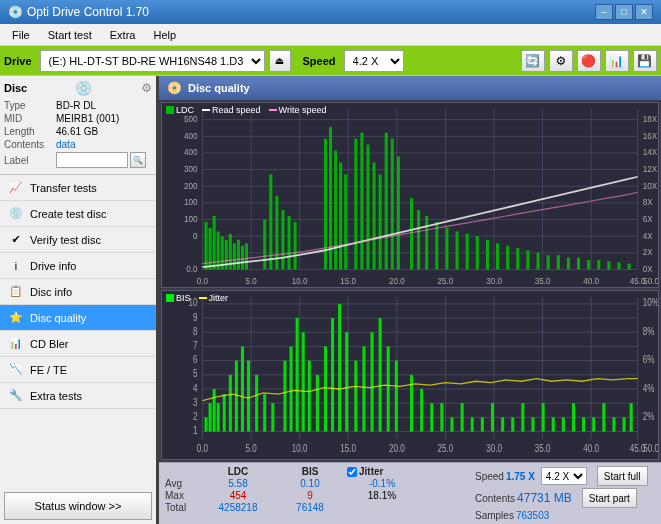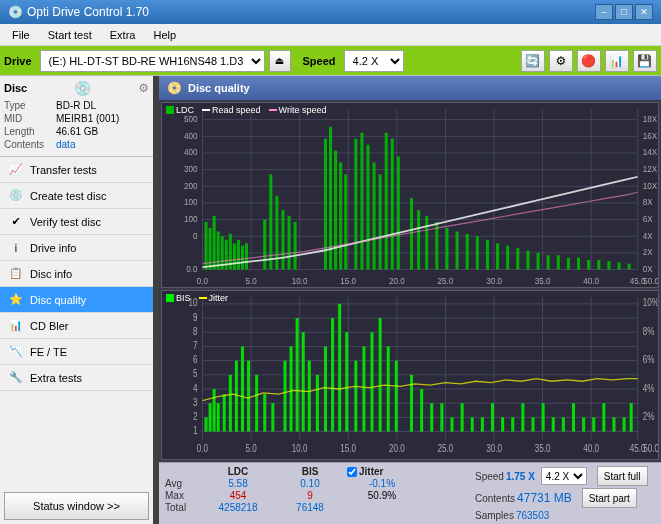--- a/index.html
+++ b/index.html
@@ -22,21 +22,21 @@
     .drive-btn { height: 22px; width: 22px; border: 1px solid #a0a0a0; background: linear-gradient(to bottom, #ffffff, #e0e0e0); cursor: pointer; display: flex; align-items: center; justify-content: center; font-size: 10px; }
     .speed-label { font-size: 11px; font-weight: bold; margin-left: 8px; margin-right: 4px; }
     .speed-select { height: 22px; font-size: 11px; border: 1px solid #a0a0a0; background: white; padding: 0 4px; min-width: 60px; }
     .spacer { flex: 1; }
     .icon-btn { height: 22px; width: 24px; border: 1px solid #a0a0a0; background: linear-gradient(to bottom, #ffffff, #e0e0e0); cursor: pointer; display: flex; align-items: center; justify-content: center; font-size: 12px; }
     
     
     .main-area { display: flex; height: calc(524px - 24px - 22px - 30px); }
     
     
-    .sidebar { width: 159px; background: #f0f0f0; border-right: 6px solid #404040; display: flex; flex-direction: column; }
+    .sidebar { width: 159px; background: #f0f0f0; border-right: 3px solid #404040; display: flex; flex-direction: column; }
     
     
     .disc-panel { padding: 4px; border-bottom: 1px solid #c0c0c0; }
     .disc-header { display: flex; align-items: center; justify-content: space-between; margin-bottom: 4px; }
     .disc-title { font-weight: bold; font-size: 11px; }
     .disc-icon { font-size: 14px; color: #4a90d9; }
     .disc-row { display: flex; font-size: 10px; margin-bottom: 2px; align-items: center; }
     .disc-row-label { width: 52px; color: #555; }
     .disc-row-value { color: #000; flex: 1; }
     .disc-row-value.blue { color: #0066cc; }
@@ -137,20 +137,25 @@
         <span class="disc-row-label">MID</span>
         <span class="disc-row-value">MEIRB1 (001)</span>
       </div>
       <div class="disc-row">
         <span class="disc-row-label">Length</span>
         <span class="disc-row-value">46.61 GB</span>
       </div>
       <div class="disc-row">
         <span class="disc-row-label">Contents</span>
         <span class="disc-row-value blue">data</span>
+      </div>
+      <div class="disc-row">
+        <span class="disc-row-label">Label</span>
+        <input class="label-input" type="text" value="" style="">
+        <div class="label-btn">🔍</div>
       </div>
     </div>
 
     <div class="nav-item">
       <span class="nav-icon">📈</span>
       <span>Transfer tests</span>
     </div>
     <div class="nav-item">
       <span class="nav-icon">💿</span>
       <span>Create test disc</span>
@@ -478,21 +483,21 @@
           <div style="display:flex; gap:2px; align-items:center;">
             <div style="width:36px; color:#333;">Avg</div>
             <div style="width:70px; text-align:center; color:#0066cc;">5.58</div>
             <div style="width:70px; text-align:center; color:#0066cc;">0.10</div>
             <div style="width:70px; text-align:center; color:#0066cc;">-0.1%</div>
           </div>
           <div style="display:flex; gap:2px; align-items:center;">
             <div style="width:36px; color:#333;">Max</div>
             <div style="width:70px; text-align:center; color:#cc0000;">454</div>
             <div style="width:70px; text-align:center; color:#cc0000;">9</div>
-            <div style="width:70px; text-align:center; color:#000000;">50.9%</div>
+            <div style="width:70px; text-align:center; color:#000000;">18.1%</div>
           </div>
           <div style="display:flex; gap:2px; align-items:center;">
             <div style="width:36px; color:#333;">Total</div>
             <div style="width:70px; text-align:center; color:#0066cc;">4258218</div>
             <div style="width:70px; text-align:center; color:#0066cc;">76148</div>
           </div>
         </div>
 
         <div style="display:flex; flex-direction:column; gap:2px; min-width:180px;">
           <div style="display:flex; gap:6px; align-items:center;">

